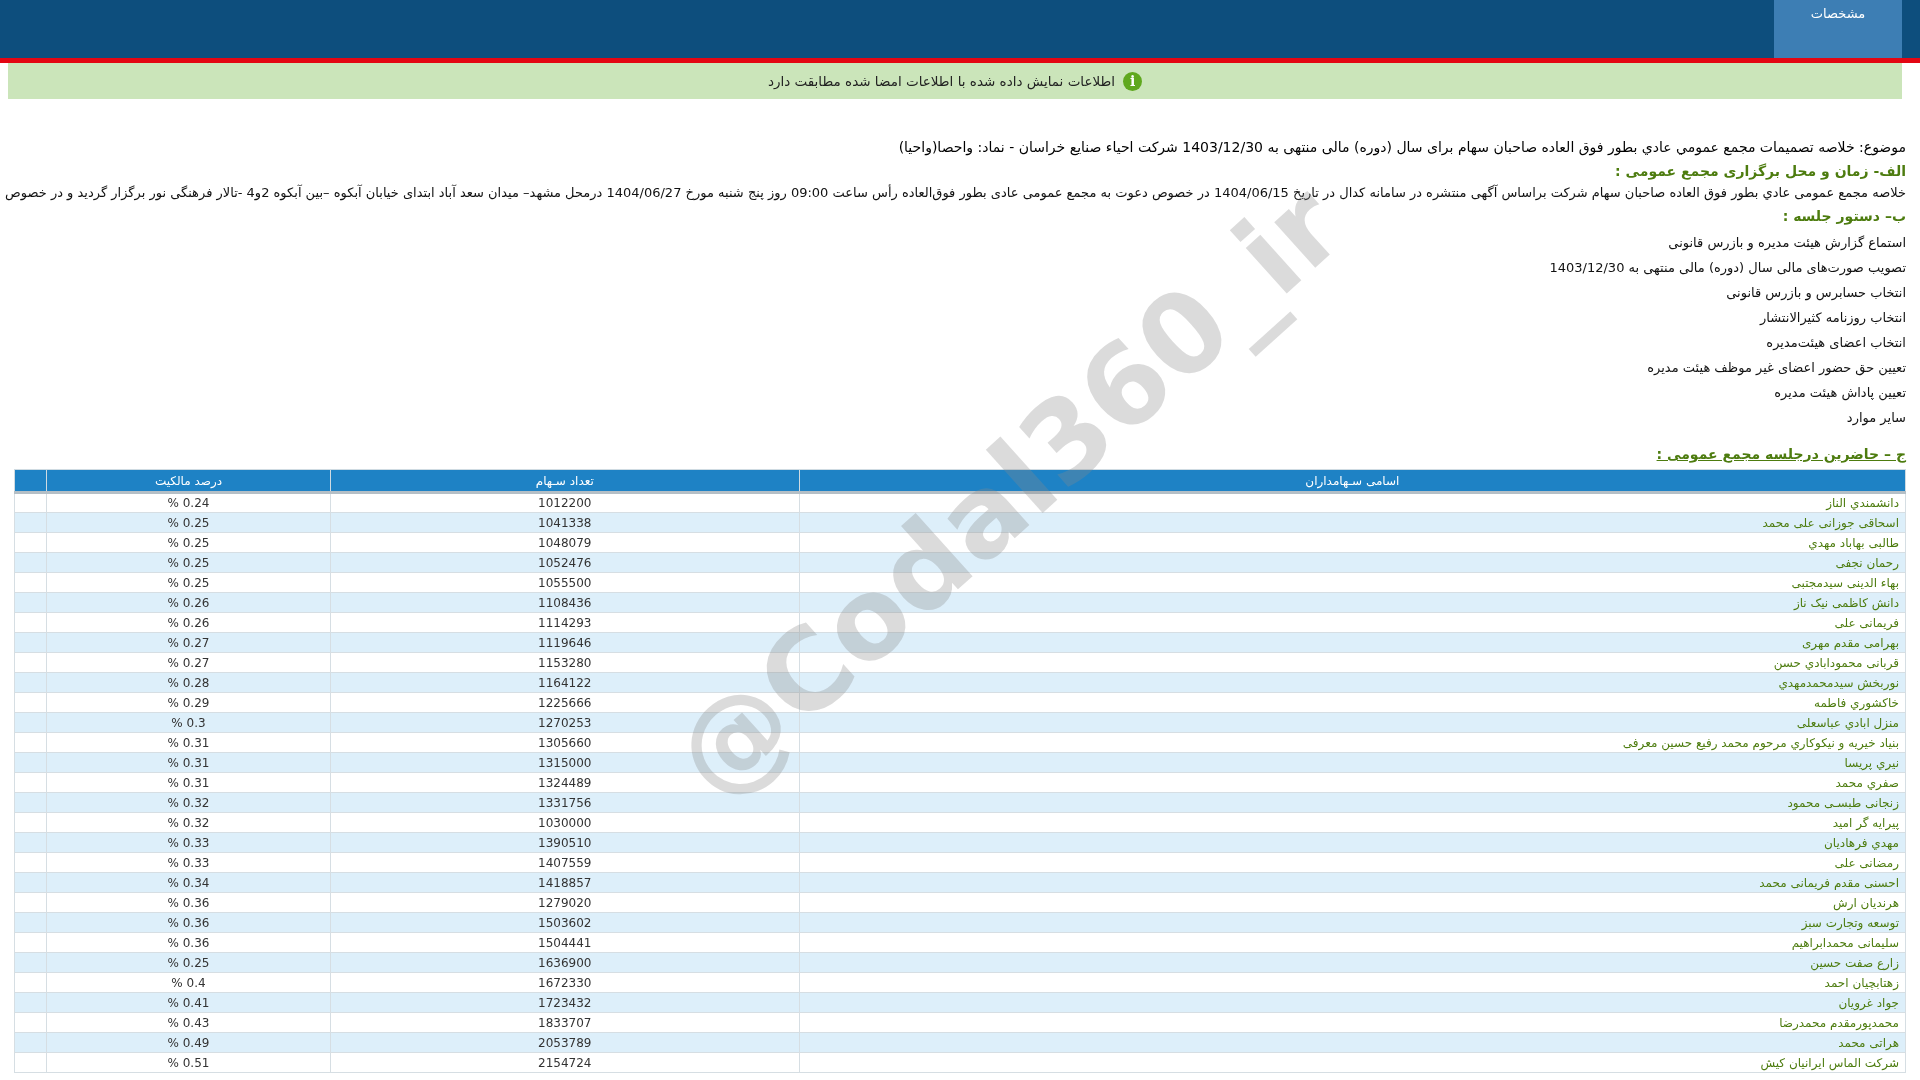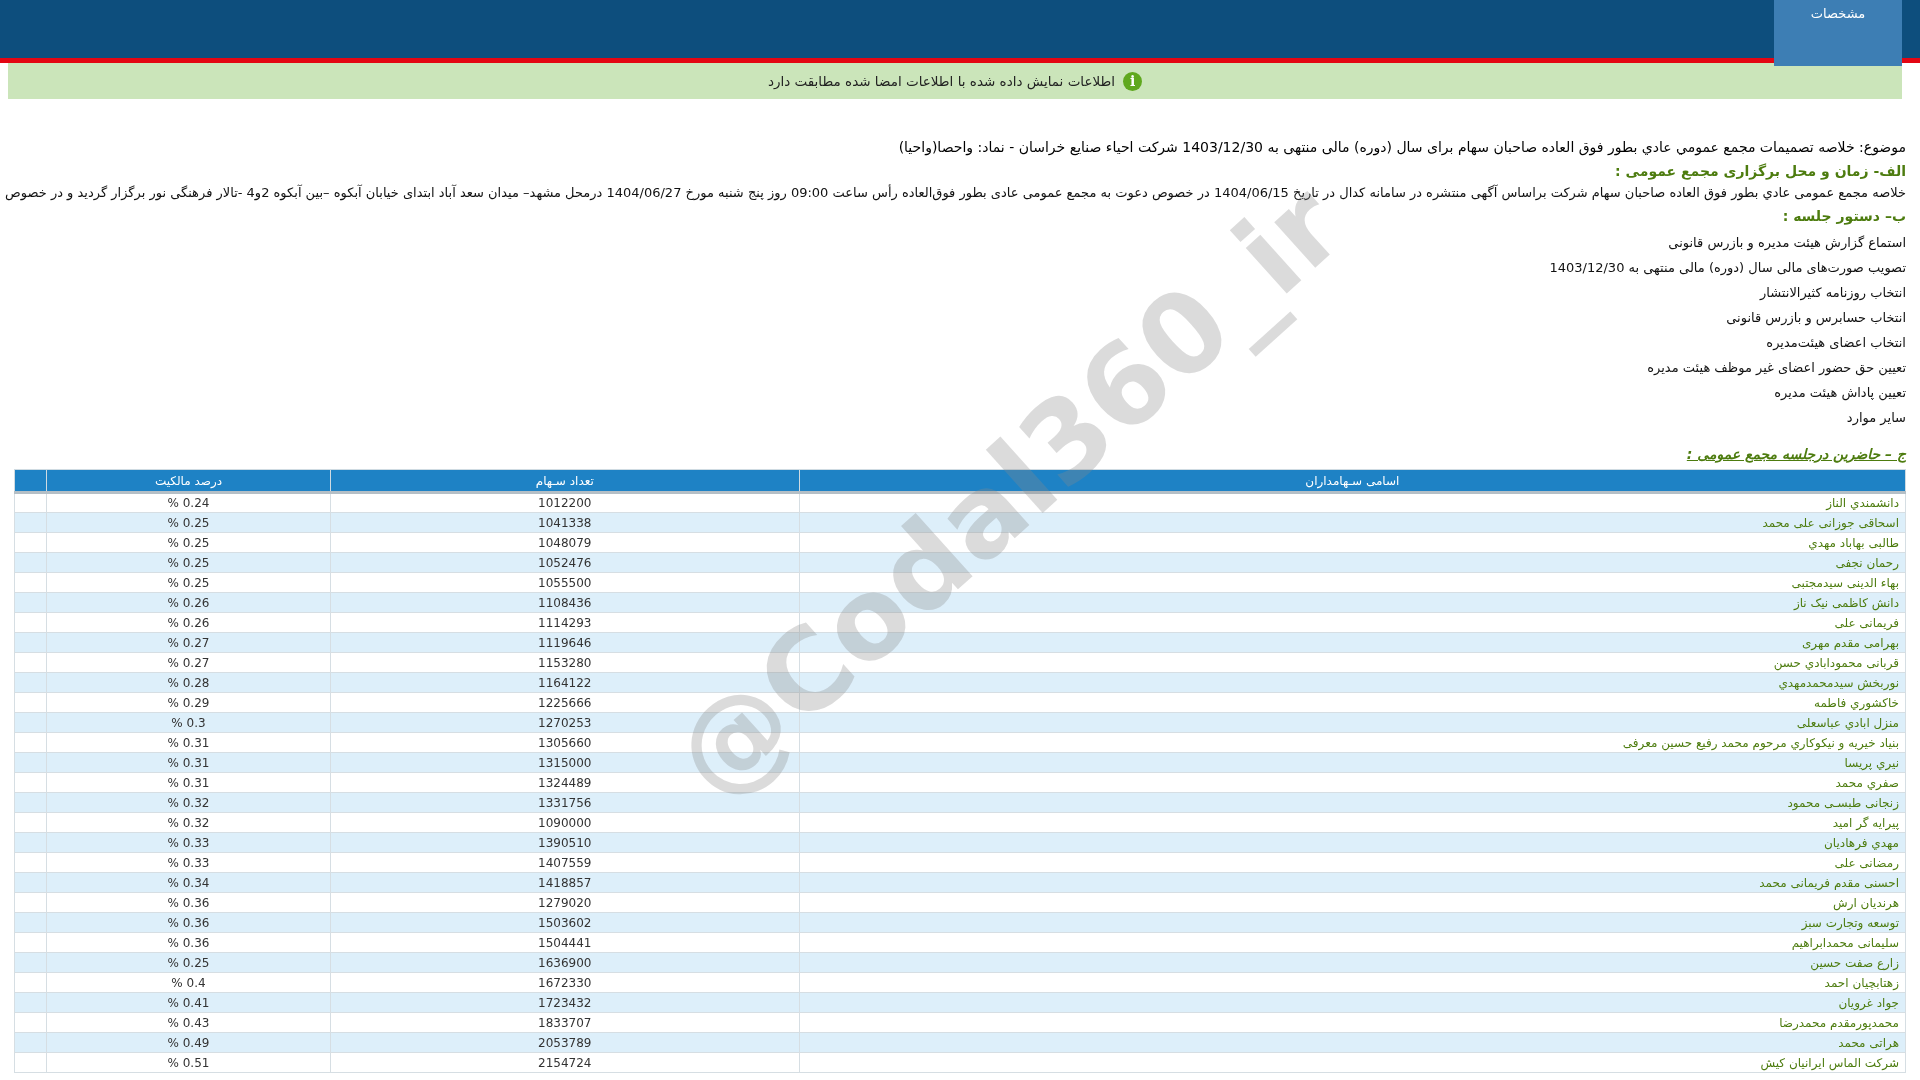--- a/index.html
+++ b/index.html
@@ -1,31 +1,31 @@
 <!DOCTYPE html>
 <html dir="rtl" lang="fa"><head>
 <meta charset="utf-8">
 <style>
   * { box-sizing: border-box; margin: 0; padding: 0; }
   html, body { width: 1920px; height: 1080px; overflow: hidden; background: #fff;
     font-family: "DejaVu Sans", sans-serif; direction: rtl; }
   .topbar { position: relative; height: 58px; background: #0d4e7d; }
-  .spec-tab { position: absolute; top: 0; right: 18px; width: 128px; height: 66px;
+  .spec-tab { position: absolute; top: 0; right: 18px; width: 128px; height: 58px;
     background: #3d7eb4; color: #fff; font-size: 13px; text-align: center; padding-top: 6px; cursor: pointer; }
   .redline { height: 5px; background: #e30613; }
   .notice { margin: 0 18px 0 8px; height: 36px; background: #cbe5ba;
     display: flex; align-items: center; justify-content: center; gap: 8px;
     font-size: 13.5px; color: #222; }
   .info-icon { width: 19px; height: 19px; border-radius: 50%; background: #5fa81e; color: #fff;
     display: inline-flex; align-items: center; justify-content: center;
     font-size: 14px; font-weight: bold; font-family: "DejaVu Serif", serif; flex: 0 0 auto; }
   .main { padding: 0 14px; position: relative; z-index: 1; }
   .subject { margin-top: 40px; font-size: 14px; font-weight: normal; color: #000; white-space: nowrap; }
   .sec-title { margin-top: 8px; font-size: 14px; font-weight: bold; color: #4d7c0f; }
-  .sec-title.underlined { margin-top: 16px; text-decoration: underline; font-style: italic; }
+  .sec-title.underlined { margin-top: 16px; text-decoration: underline; }
   .body-line { margin-top: 6px; font-size: 13px; color: #111; white-space: nowrap; }
   .agenda { list-style: none; margin-top: 6px; }
   .agenda li { font-size: 13px; color: #111; line-height: 25px; }
   table.holders { width: 100%; margin-top: 7px; border-collapse: collapse; table-layout: fixed;
     border: 1px solid #aab6bd; }
   table.holders col.c-name { width: 58.5%; }
   table.holders col.c-shares { width: 24.8%; }
   table.holders col.c-pct { width: 15%; }
   table.holders col.c-sel { width: 32px; }
   table.holders th { background: #1e82c5; color: #fff; font-weight: 400; font-size: 12px;
@@ -56,22 +56,22 @@
 <main class="main">
   <div class="subject">موضوع: خلاصه تصمیمات مجمع عمومي عادي بطور فوق العاده صاحبان سهام برای سال (دوره) مالی منتهی به 1403/12/30 شرکت احیاء صنایع خراسان - نماد: واحصا(واحیا)</div>
 
   <div class="sec-title">الف- زمان و محل برگزاری مجمع عمومی :</div>
   <div class="body-line">خلاصه مجمع عمومی عادي بطور فوق العاده صاحبان سهام شرکت براساس آگهی منتشره در سامانه کدال در تاریخ 1404/06/15 در خصوص دعوت به مجمع عمومی عادی بطور فوق‌العاده رأس ساعت 09:00 روز پنج شنبه مورخ 1404/06/27 درمحل  مشهد– میدان سعد آباد ابتدای خیابان آبکوه –بین آبکوه 2و4 -تالار فرهنگی نور   برگزار گردید و در خصوص دستور جلسات زیر تصمیم گیری نمود</div>
 
   <div class="sec-title">ب– دستور جلسه :</div>
   <ul class="agenda">
       <li>استماع گزارش هیئت مدیره و بازرس قانونی</li>
       <li>تصویب صورت‌های مالی سال (دوره) مالی منتهی به 1403/12/30</li>
+      <li>انتخاب حسابرس و بازرس قانونی</li>
       <li>انتخاب روزنامه کثیرالانتشار</li>
-      <li>انتخاب حسابرس و بازرس قانونی</li>
       <li>انتخاب اعضای هیئت‌مدیره</li>
       <li>تعیین حق حضور اعضای غیر موظف هیئت مدیره</li>
       <li>تعیین پاداش هیئت مدیره</li>
       <li>سایر موارد</li>
     </ul>
 
   <div class="sec-title underlined">ج – حاضرین درجلسه مجمع عمومی :</div>
 
   <table class="holders">
     <colgroup>
@@ -180,21 +180,21 @@
           <td></td>
         </tr>
         <tr class="alt">
           <td class="name">زنجانی طبسـی محمود</td>
           <td class="num">1331756</td>
           <td class="pct"><span dir="ltr">% 0.32</span></td>
           <td></td>
         </tr>
         <tr>
           <td class="name">پیرایه گر امید</td>
-          <td class="num">1090000</td>
+          <td class="num">1030000</td>
           <td class="pct"><span dir="ltr">% 0.32</span></td>
           <td></td>
         </tr>
         <tr class="alt">
           <td class="name">مهدي فرهادیان</td>
           <td class="num">1390510</td>
           <td class="pct"><span dir="ltr">% 0.33</span></td>
           <td></td>
         </tr>
         <tr>

